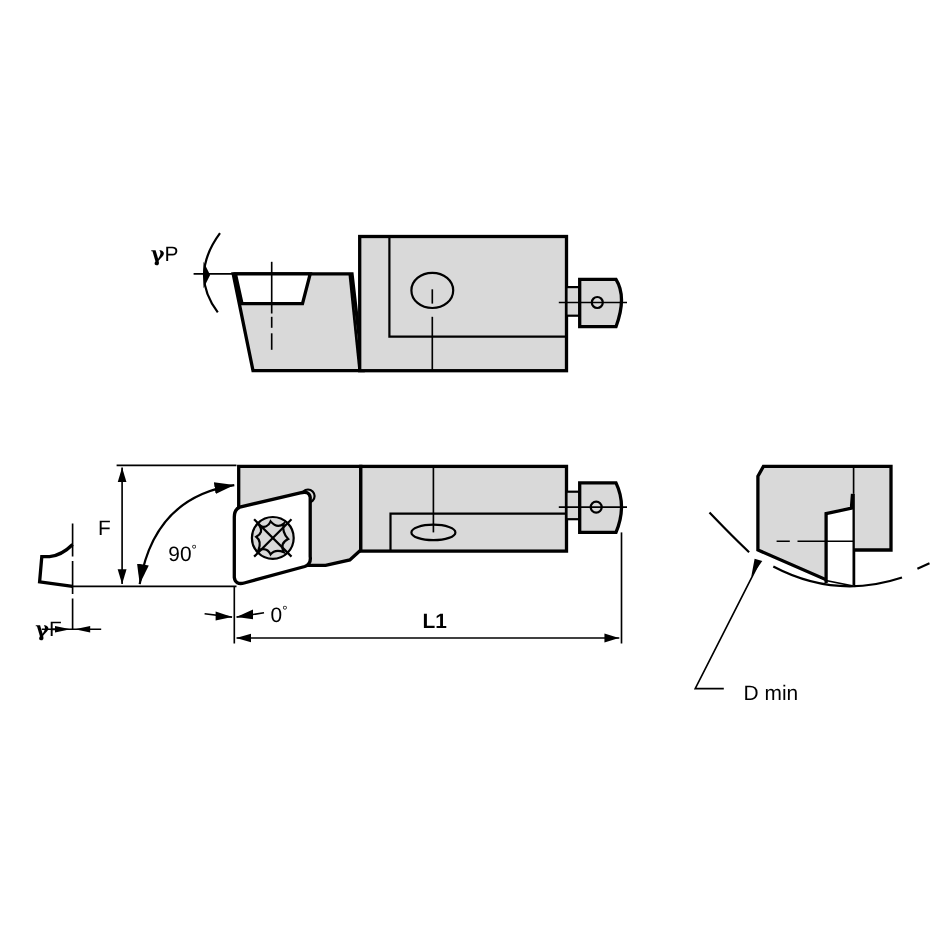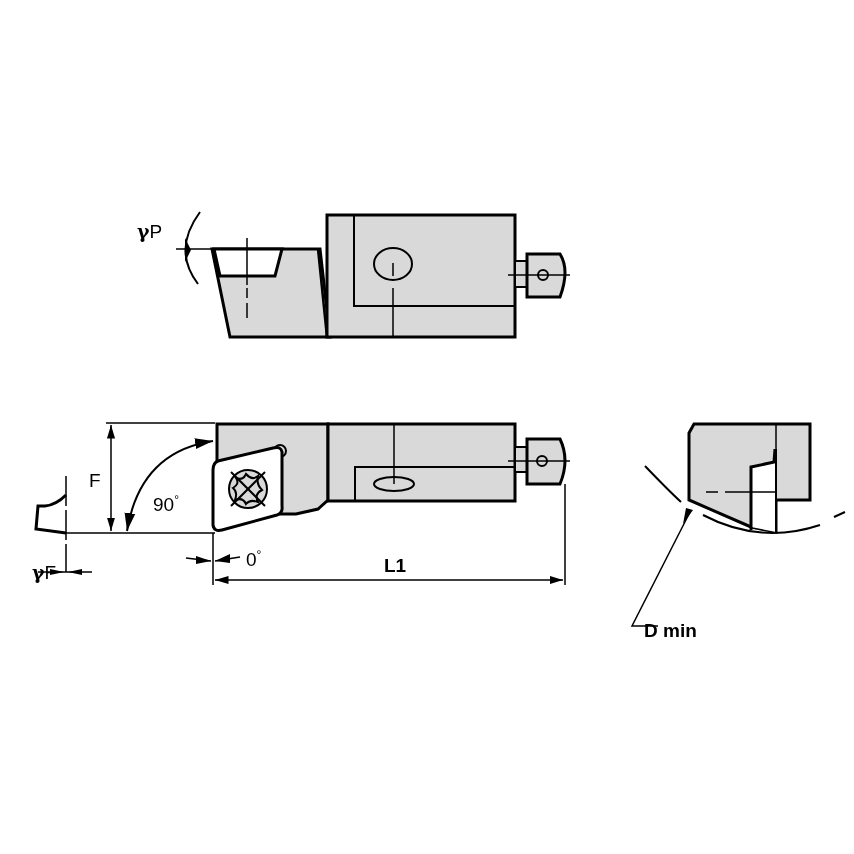--- a/index.html
+++ b/index.html
@@ -134,13 +134,13 @@
 <div class="lbl" style="left:0px; top:563px;margin-left:32px;">
   <span class="gamma">γ</span><span>F</span>
 </div>
 
 <div class="lbl" style="left:246px; top:550px;">
   <span>0</span><span class="sup">°</span>
 </div>
 
 <div class="lbl" style="left:384px; top:556px;font-weight:bold;">L1</div>
 
-<div class="lbl" style="left:644px; top:621px;font-weight:bold;">D min</div>
+<div class="lbl" style="left:676px; top:621px;">D min</div>
 
 </body></html>

